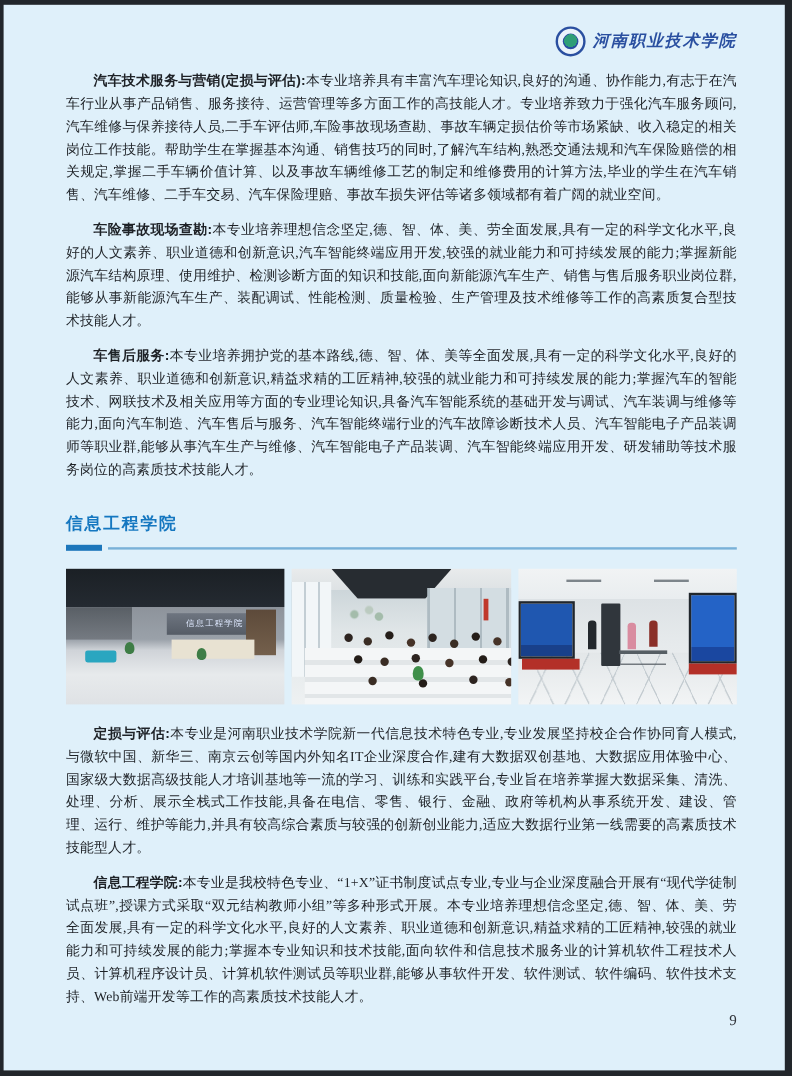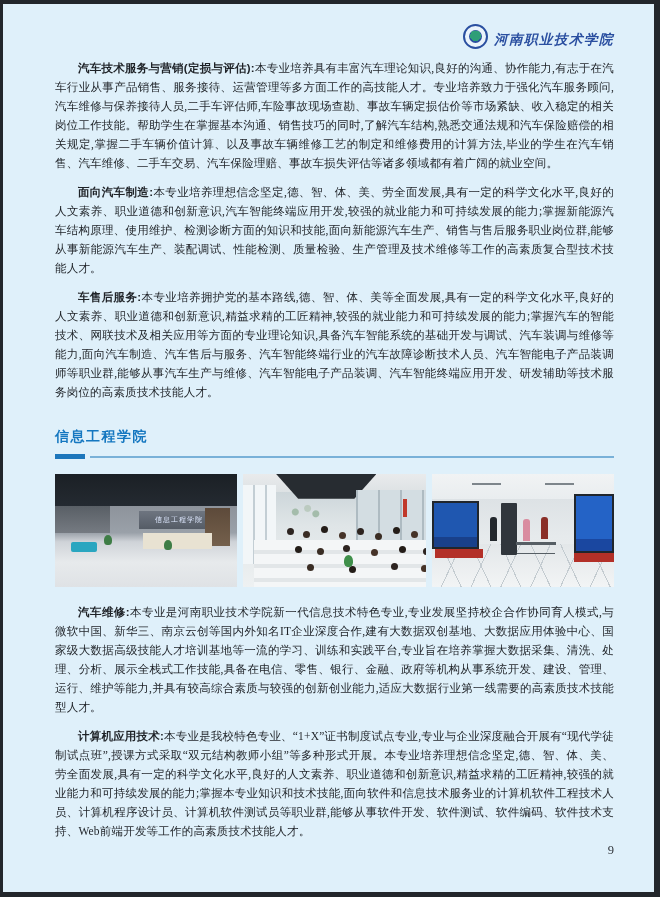--- a/index.html
+++ b/index.html
@@ -10,21 +10,21 @@
     font-family:"Liberation Serif","DejaVu Serif",serif;
   }
   .page{
     position:absolute;left:3px;top:4px;right:6px;bottom:5px;
     background:#dff0fa;
     box-sizing:border-box;
     padding:0 40px 0 52px;
     color:#1e2227;
   }
   
-  .header{display:flex;justify-content:flex-end;align-items:flex-end;padding-top:15px;height:30px;}
+  .header{display:flex;justify-content:flex-end;align-items:center;padding-top:15px;height:30px;}
   .seal{
     width:21px;height:21px;border-radius:50%;
     border:2px solid #2a4fa0;background:#eaf3fb;
     position:relative;margin-right:6px;flex:0 0 auto;
   }
   .seal .inner{
     position:absolute;left:4px;top:4px;width:13px;height:13px;border-radius:50%;
     background:radial-gradient(circle at 50% 45%, #2f9e77 0 55%, #2a4fa0 56% 100%);
   }
   .logo-text{
@@ -148,21 +148,21 @@
   <div class="header">
     <span class="seal">
         <span class="inner"></span>
       </span>
     <span class="logo-text">河南职业技术学院</span>
   </div>
 
 
   <p class="para"><span class="ptitle">汽车技术服务与营销(定损与评估):</span><span>本专业培养具有丰富汽车理论知识,良好的沟通、协作能力,有志于在汽车行业从事产品销售、服务接待、运营管理等多方面工作的高技能人才。专业培养致力于强化汽车服务顾问,汽车维修与保养接待人员,二手车评估师,车险事故现场查勘、事故车辆定损估价等市场紧缺、收入稳定的相关岗位工作技能。帮助学生在掌握基本沟通、销售技巧的同时,了解汽车结构,熟悉交通法规和汽车保险赔偿的相关规定,掌握二手车辆价值计算、以及事故车辆维修工艺的制定和维修费用的计算方法,毕业的学生在汽车销售、汽车维修、二手车交易、汽车保险理赔、事故车损失评估等诸多领域都有着广阔的就业空间。</span></p>
 
-  <p class="para"><span class="ptitle">面向汽车制造:</span><span>本专业培养理想信念坚定,德、智、体、美、劳全面发展,具有一定的科学文化水平,良好的人文素养、职业道德和创新意识,汽车智能终端应用开发,较强的就业能力和可持续发展的能力;掌握新能源汽车结构原理、使用维护、检测诊断方面的知识和技能,面向新能源汽车生产、销售与售后服务职业岗位群,能够从事新能源汽车生产、装配调试、性能检测、质量检验、生产管理及技术维修等工作的高素质复合型技术技能人才。</span></p>
+  <p class="para"><span class="ptitle">车险事故现场查勘:</span><span>本专业培养理想信念坚定,德、智、体、美、劳全面发展,具有一定的科学文化水平,良好的人文素养、职业道德和创新意识,汽车智能终端应用开发,较强的就业能力和可持续发展的能力;掌握新能源汽车结构原理、使用维护、检测诊断方面的知识和技能,面向新能源汽车生产、销售与售后服务职业岗位群,能够从事新能源汽车生产、装配调试、性能检测、质量检验、生产管理及技术维修等工作的高素质复合型技术技能人才。</span></p>
 
   <p class="para"><span class="ptitle">车售后服务:</span><span>本专业培养拥护党的基本路线,德、智、体、美等全面发展,具有一定的科学文化水平,良好的人文素养、职业道德和创新意识,精益求精的工匠精神,较强的就业能力和可持续发展的能力;掌握汽车的智能技术、网联技术及相关应用等方面的专业理论知识,具备汽车智能系统的基础开发与调试、汽车装调与维修等能力,面向汽车制造、汽车售后与服务、汽车智能终端行业的汽车故障诊断技术人员、汽车智能电子产品装调师等职业群,能够从事汽车生产与维修、汽车智能电子产品装调、汽车智能终端应用开发、研发辅助等技术服务岗位的高素质技术技能人才。</span></p>
 
   <div class="sec-title">信息工程学院</div>
   <div class="sec-rule">
     <div class="bar"></div>
     <div class="line"></div>
   </div>
 
   <div class="photos">
@@ -196,19 +196,19 @@
       <div class="baseL"></div>
       <div class="baseR"></div>
       <div class="rack"></div>
       <div class="bench"></div>
       <div class="person1"></div>
       <div class="person2"></div>
       <div class="person3"></div>
     </div>
   </div>
 
-  <p class="para" style="margin-top:16px;"><span class="ptitle">汽车维修:</span><span>本专业是河南职业技术学院新一代信息技术特色专业,专业发展坚持校企合作协同育人模式,与微软中国、新华三、南京云创等国内外知名IT企业深度合作,建有大数据双创基地、大数据应用体验中心、国家级大数据高级技能人才培训基地等一流的学习、训练和实践平台,专业旨在培养掌握大数据采集、清洗、处理、分析、展示全栈式工作技能,具备在电信、零售、银行、金融、政府等机构从事系统开发、建设、管理、运行、维护等能力,并具有较高综合素质与较强的创新创业能力,适应大数据行业第一线需要的高素质技术技能型人才。</span></p>
-
-  <p class="para"><span class="ptitle">计算机应用技术:</span><span>本专业是我校特色专业、“1+X”证书制度试点专业,专业与企业深度融合开展有“现代学徒制试点班”,授课方式采取“双元结构教师小组”等多种形式开展。本专业培养理想信念坚定,德、智、体、美、劳全面发展,具有一定的科学文化水平,良好的人文素养、职业道德和创新意识,精益求精的工匠精神,较强的就业能力和可持续发展的能力;掌握本专业知识和技术技能,面向软件和信息技术服务业的计算机软件工程技术人员、计算机程序设计员、计算机软件测试员等职业群,能够从事软件开发、软件测试、软件编码、软件技术支持、Web前端开发等工作的高素质技术技能人才。</span></p>
+  <p class="para" style="margin-top:16px;"><span class="ptitle">定损与评估:</span><span>本专业是河南职业技术学院新一代信息技术特色专业,专业发展坚持校企合作协同育人模式,与微软中国、新华三、南京云创等国内外知名IT企业深度合作,建有大数据双创基地、大数据应用体验中心、国家级大数据高级技能人才培训基地等一流的学习、训练和实践平台,专业旨在培养掌握大数据采集、清洗、处理、分析、展示全栈式工作技能,具备在电信、零售、银行、金融、政府等机构从事系统开发、建设、管理、运行、维护等能力,并具有较高综合素质与较强的创新创业能力,适应大数据行业第一线需要的高素质技术技能型人才。</span></p>
+
+  <p class="para"><span class="ptitle">信息工程学院:</span><span>本专业是我校特色专业、“1+X”证书制度试点专业,专业与企业深度融合开展有“现代学徒制试点班”,授课方式采取“双元结构教师小组”等多种形式开展。本专业培养理想信念坚定,德、智、体、美、劳全面发展,具有一定的科学文化水平,良好的人文素养、职业道德和创新意识,精益求精的工匠精神,较强的就业能力和可持续发展的能力;掌握本专业知识和技术技能,面向软件和信息技术服务业的计算机软件工程技术人员、计算机程序设计员、计算机软件测试员等职业群,能够从事软件开发、软件测试、软件编码、软件技术支持、Web前端开发等工作的高素质技术技能人才。</span></p>
 
   <div class="pagenum">9</div>
 
 </div>
 
 </body></html>

